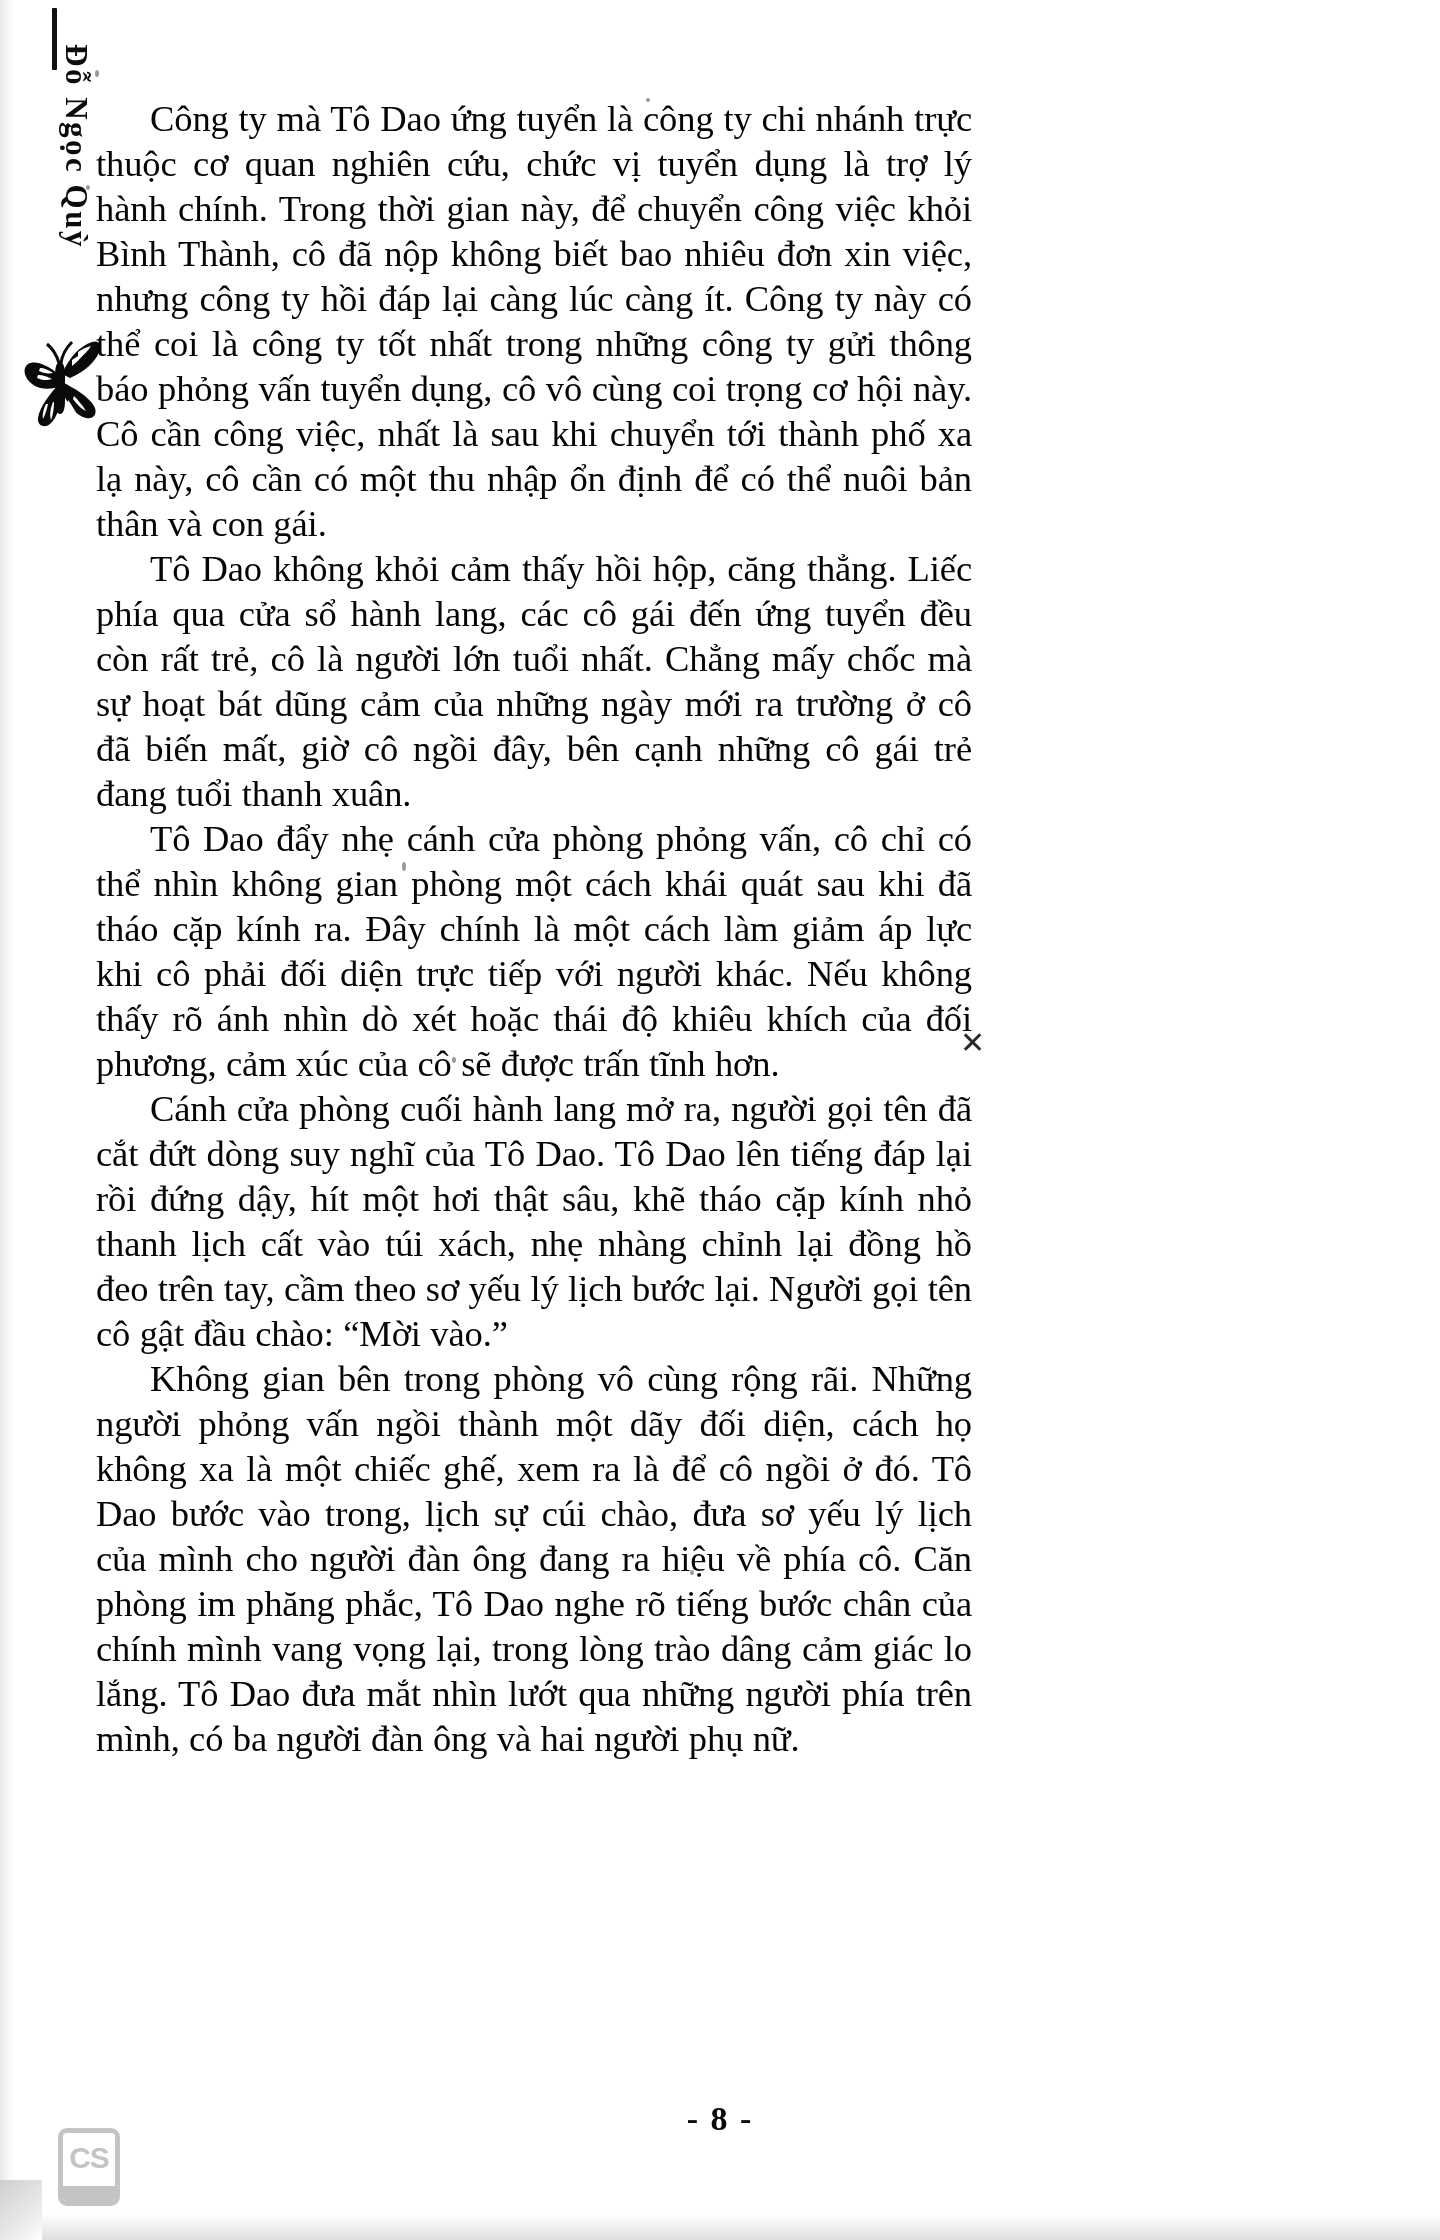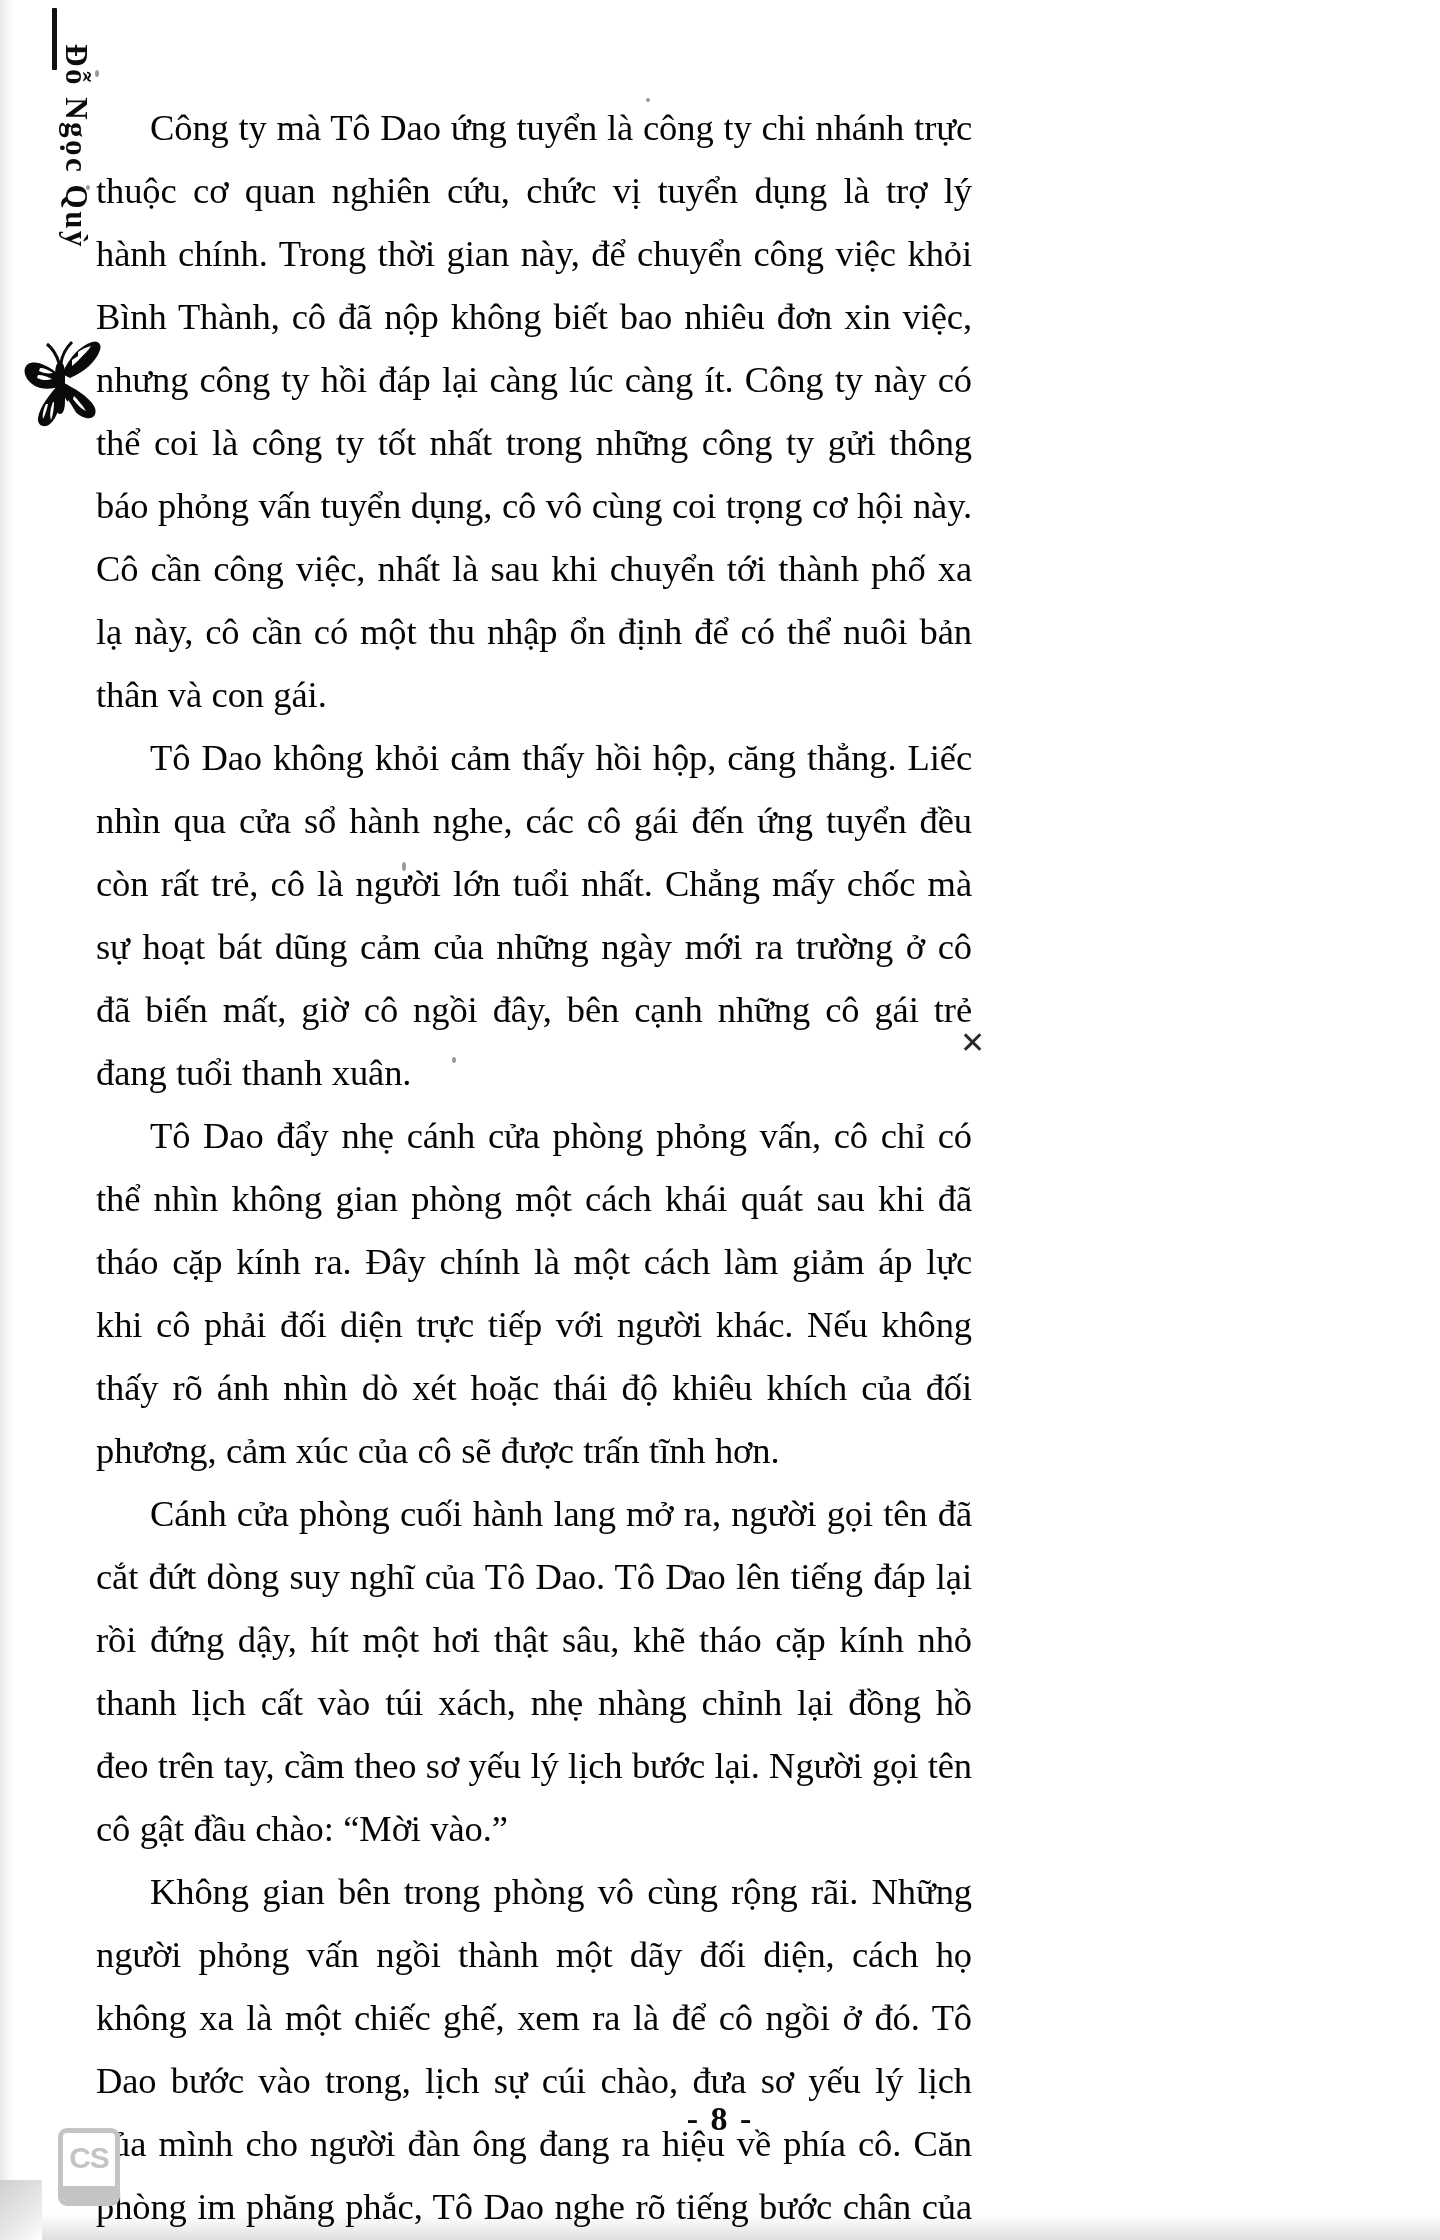--- a/index.html
+++ b/index.html
@@ -86,21 +86,21 @@
     left: 96px;
     top: 96px;
     width: 876px;
   }
 
   .para {
     margin: 0;
     text-align: justify;
     text-justify: inter-word;
     font-size: 36.5px;
-    line-height: 63px;
+    line-height: 45px;
     color: #050505;
     letter-spacing: -0.1px;
     word-spacing: 0.4px;
     font-weight: 400;
     text-indent: 54px;
     -webkit-font-smoothing: none;
   }
 
   .para + .para { margin-top: 0; }
 
@@ -215,21 +215,21 @@
         <path d="M56 66 C60 70 65 76 68 81 C63 79 58 73 55 69 Z"></path>
         <path d="M50 70 C53 74 57 80 59 85 C55 83 51 78 49 73 Z"></path>
         <path d="M30 74 C29 79 27 85 25 89 C24 84 26 78 28 74 Z"></path>
         <path d="M36 72 C36 78 35 85 33 90 C31 84 33 77 35 72 Z"></path>
       </g>
     </svg>
   </div>
 
   <div class="column">
     <p class="para">Công ty mà Tô Dao ứng tuyển là công ty chi nhánh trực thuộc cơ quan nghiên cứu, chức vị tuyển dụng là trợ lý hành chính. Trong thời gian này, để chuyển công việc khỏi Bình Thành, cô đã nộp không biết bao nhiêu đơn xin việc, nhưng công ty hồi đáp lại càng lúc càng ít. Công ty này có thể coi là công ty tốt nhất trong những công ty gửi thông báo phỏng vấn tuyển dụng, cô vô cùng coi trọng cơ hội này. Cô cần công việc, nhất là sau khi chuyển tới thành phố xa lạ này, cô cần có một thu nhập ổn định để có thể nuôi bản thân và con gái.</p>
-    <p class="para">Tô Dao không khỏi cảm thấy hồi hộp, căng thẳng. Liếc nhìn qua cửa sổ hành nghe, các cô gái đến ứng tuyển đều còn rất trẻ, cô là người lớn tuổi nhất. Chẳng mấy chốc mà sự hoạt bát dũng cảm của những ngày mới ra trường ở cô đã biến mất, giờ cô ngồi đây, bên cạnh những cô gái trẻ đang tuổi thanh xuân.</p>
+    <p class="para">Tô Dao không khỏi cảm thấy hồi hộp, căng thẳng. Liếc phía qua cửa sổ hành lang, các cô gái đến ứng tuyển đều còn rất trẻ, cô là người lớn tuổi nhất. Chẳng mấy chốc mà sự hoạt bát dũng cảm của những ngày mới ra trường ở cô đã biến mất, giờ cô ngồi đây, bên cạnh những cô gái trẻ đang tuổi thanh xuân.</p>
     <p class="para">Tô Dao đẩy nhẹ cánh cửa phòng phỏng vấn, cô chỉ có thể nhìn không gian phòng một cách khái quát sau khi đã tháo cặp kính ra. Đây chính là một cách làm giảm áp lực khi cô phải đối diện trực tiếp với người khác. Nếu không thấy rõ ánh nhìn dò xét hoặc thái độ khiêu khích của đối phương, cảm xúc của cô sẽ được trấn tĩnh hơn.</p>
     <p class="para">Cánh cửa phòng cuối hành lang mở ra, người gọi tên đã cắt đứt dòng suy nghĩ của Tô Dao. Tô Dao lên tiếng đáp lại rồi đứng dậy, hít một hơi thật sâu, khẽ tháo cặp kính nhỏ thanh lịch cất vào túi xách, nhẹ nhàng chỉnh lại đồng hồ đeo trên tay, cầm theo sơ yếu lý lịch bước lại. Người gọi tên cô gật đầu chào: “Mời vào.”</p>
     <p class="para">Không gian bên trong phòng vô cùng rộng rãi. Những người phỏng vấn ngồi thành một dãy đối diện, cách họ không xa là một chiếc ghế, xem ra là để cô ngồi ở đó. Tô Dao bước vào trong, lịch sự cúi chào, đưa sơ yếu lý lịch của mình cho người đàn ông đang ra hiệu về phía cô. Căn phòng im phăng phắc, Tô Dao nghe rõ tiếng bước chân của chính mình vang vọng lại, trong lòng trào dâng cảm giác lo lắng. Tô Dao đưa mắt nhìn lướt qua những người phía trên mình, có ba người đàn ông và hai người phụ nữ.</p>
   </div>
 
   <div class="pen-mark">✕</div>
 
   <div class="speck" style="left:95px; top:70px; width:4px; height:7px;"></div>
   <div class="speck" style="left:86px; top:185px; width:4px; height:5px;"></div>
   <div class="speck" style="left:646px; top:98px; width:4px; height:4px;"></div>

